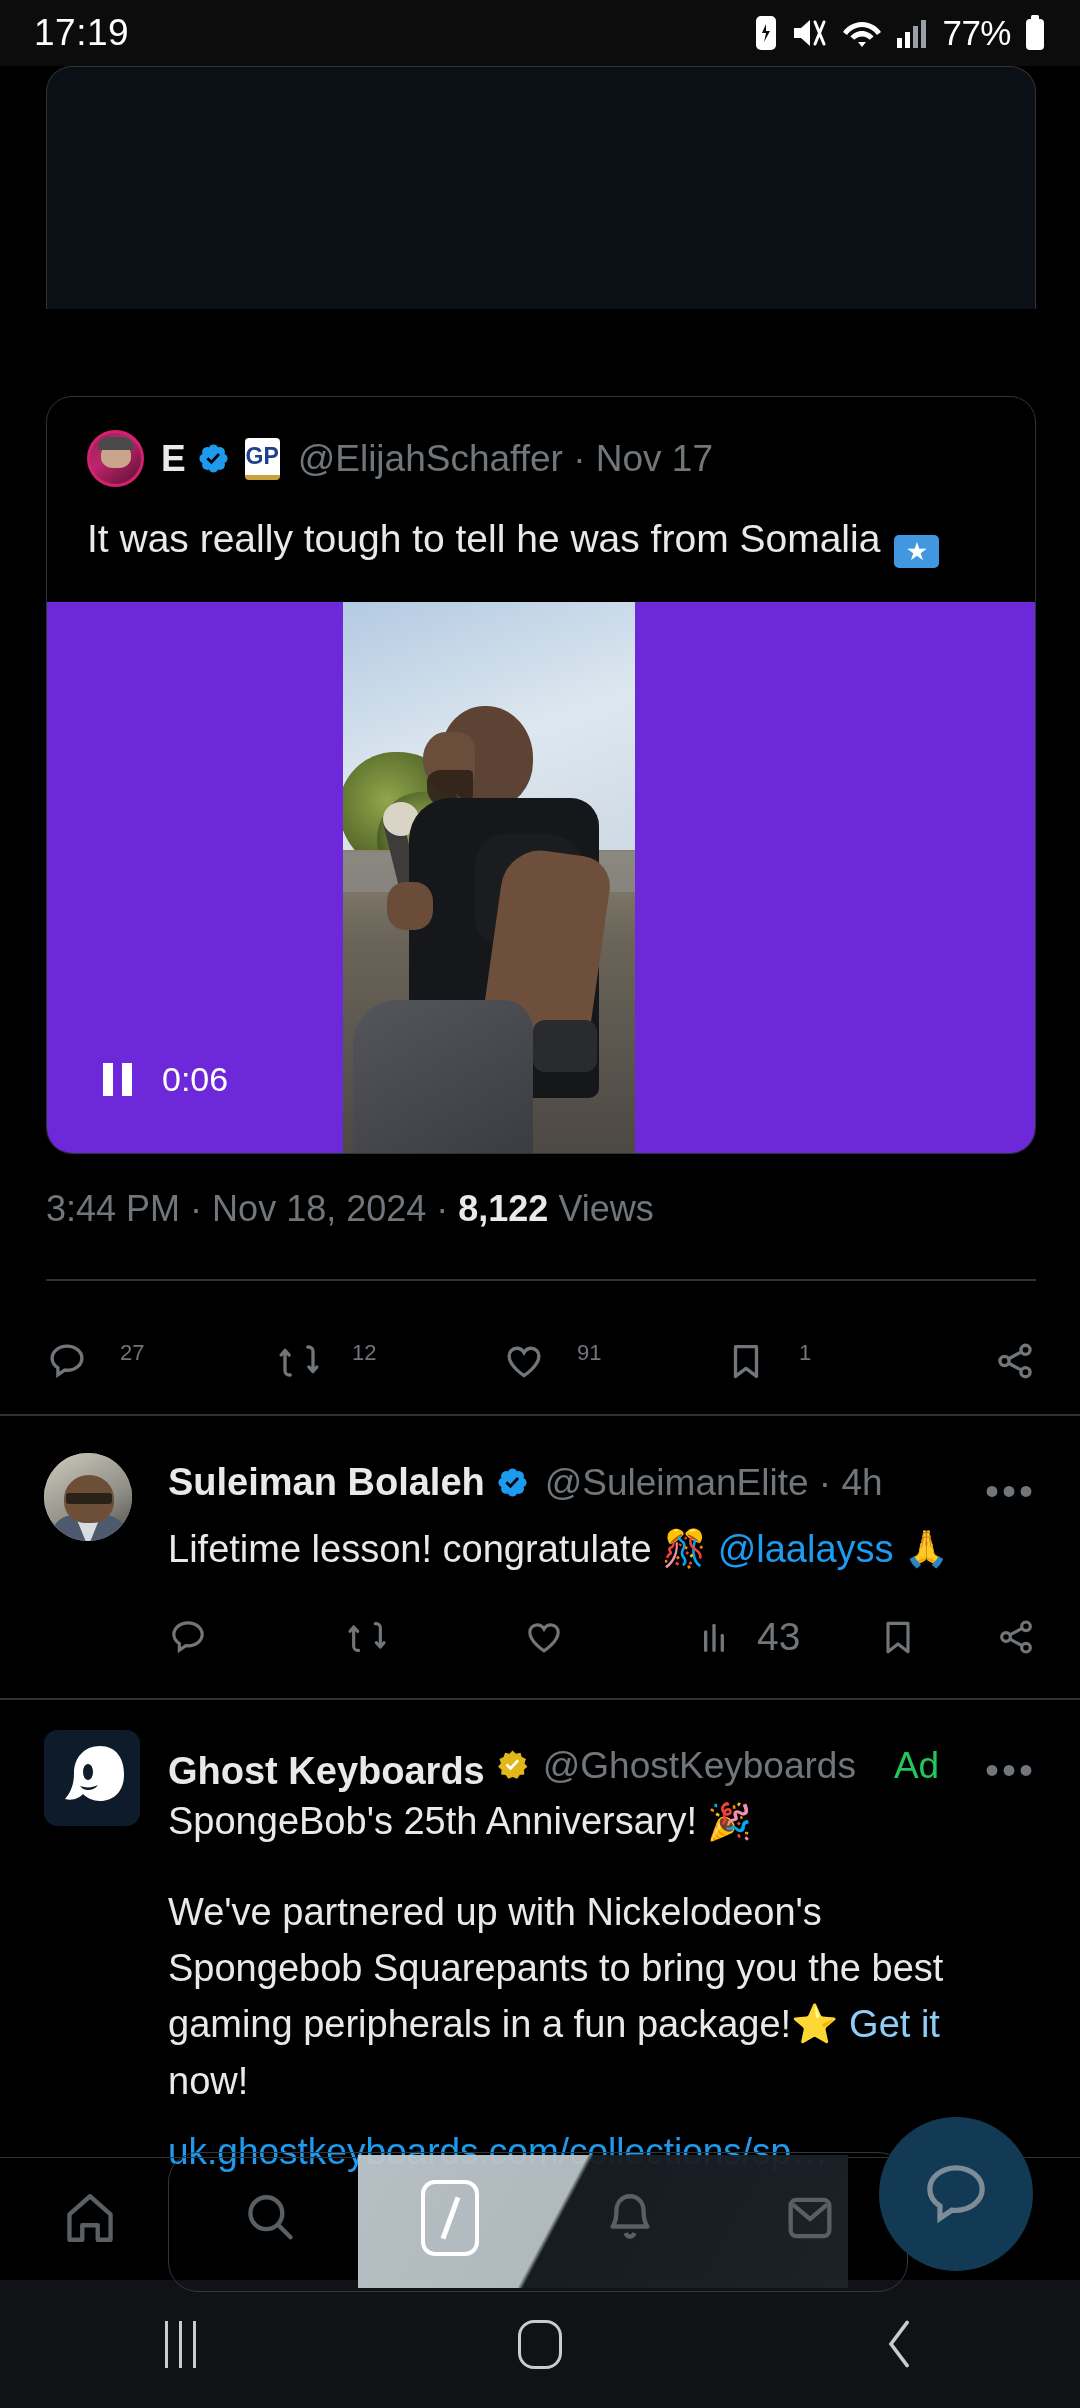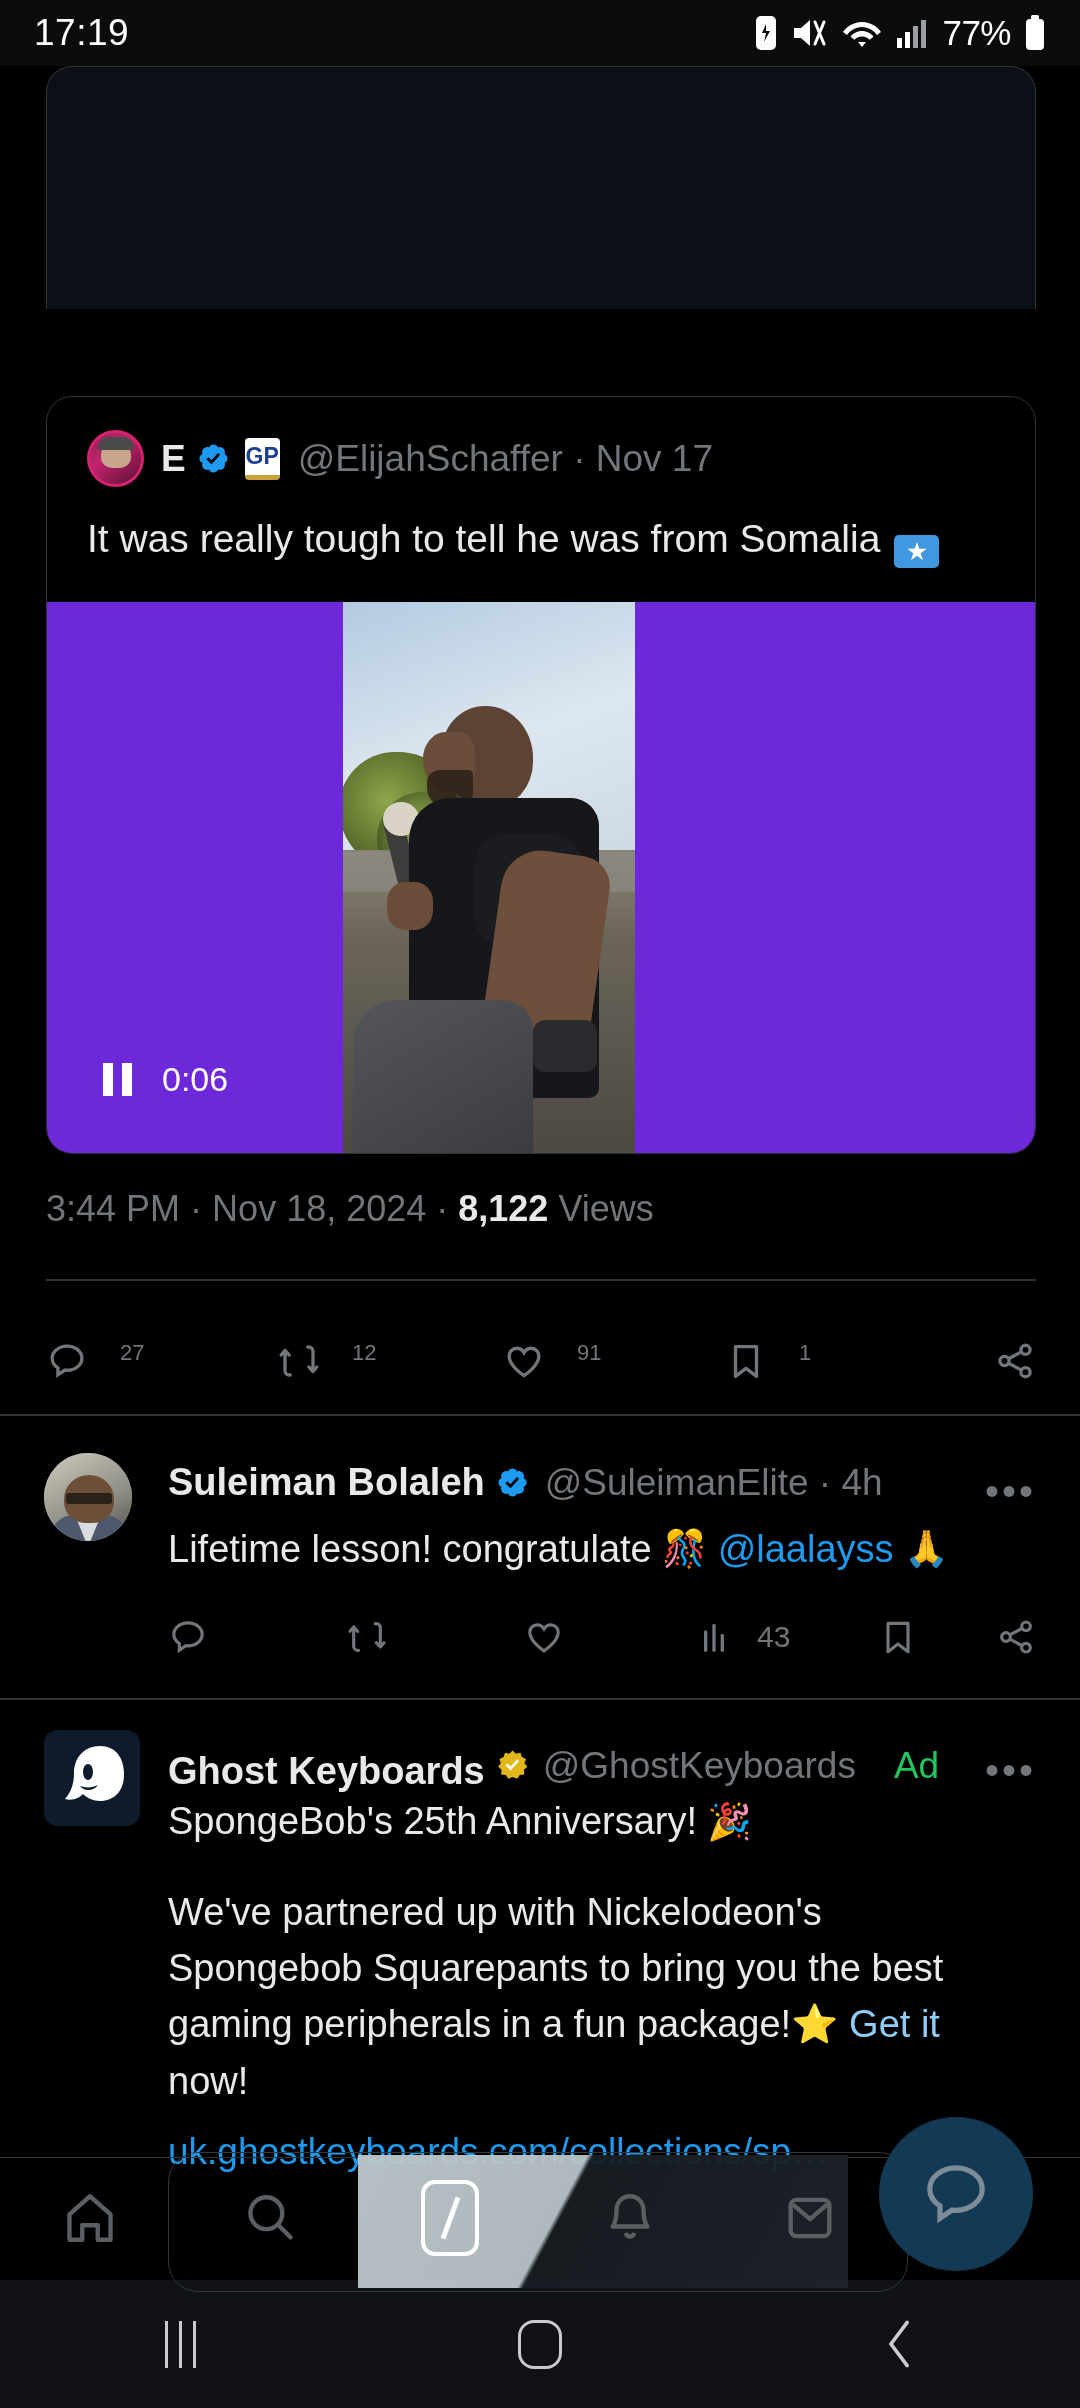--- a/index.html
+++ b/index.html
@@ -157,21 +157,21 @@
   .r-head{ position:absolute; left:168px; top:40px; display:flex; align-items:center; }
   .r-name{ color:#e7e9ea; font-size:38px; font-weight:700; }
   .r-handle{ color:#71767b; font-size:37px; margin-left:16px; }
   .dots{ position:absolute; right:44px; top:48px; color:#71767b; font-size:40px; letter-spacing:3px; }
   .r-text{ position:absolute; left:168px; top:104px; width:830px;
     color:#e7e9ea; font-size:38px; line-height:1.3; display:flex; align-items:center; flex-wrap:wrap; }
   .r-link{ color:#1d9bf0; }
   .emoji{ font-size:36px; }
   .r-actions{ position:absolute; left:168px; top:172px; width:868px; height:88px;
     display:flex; align-items:center; }
-  .r-act{ display:flex; align-items:center; gap:18px; color:#71767b; font-size:30px; }
+  .r-act{ display:flex; align-items:center; gap:18px; color:#71767b; font-size:39px; }
   .r-act.b1{ width:182px; }
   .r-act.b2{ width:180px; }
   .r-act.b3{ width:178px; }
   .r-act.b4{ width:182px; }
   .r-act.b5{ width:120px; }
   .r-act.b6{ margin-left:auto; }
 
   
   .ad{ position:absolute; left:0; top:1638px; width:1080px; }
   .ad-avatar{

